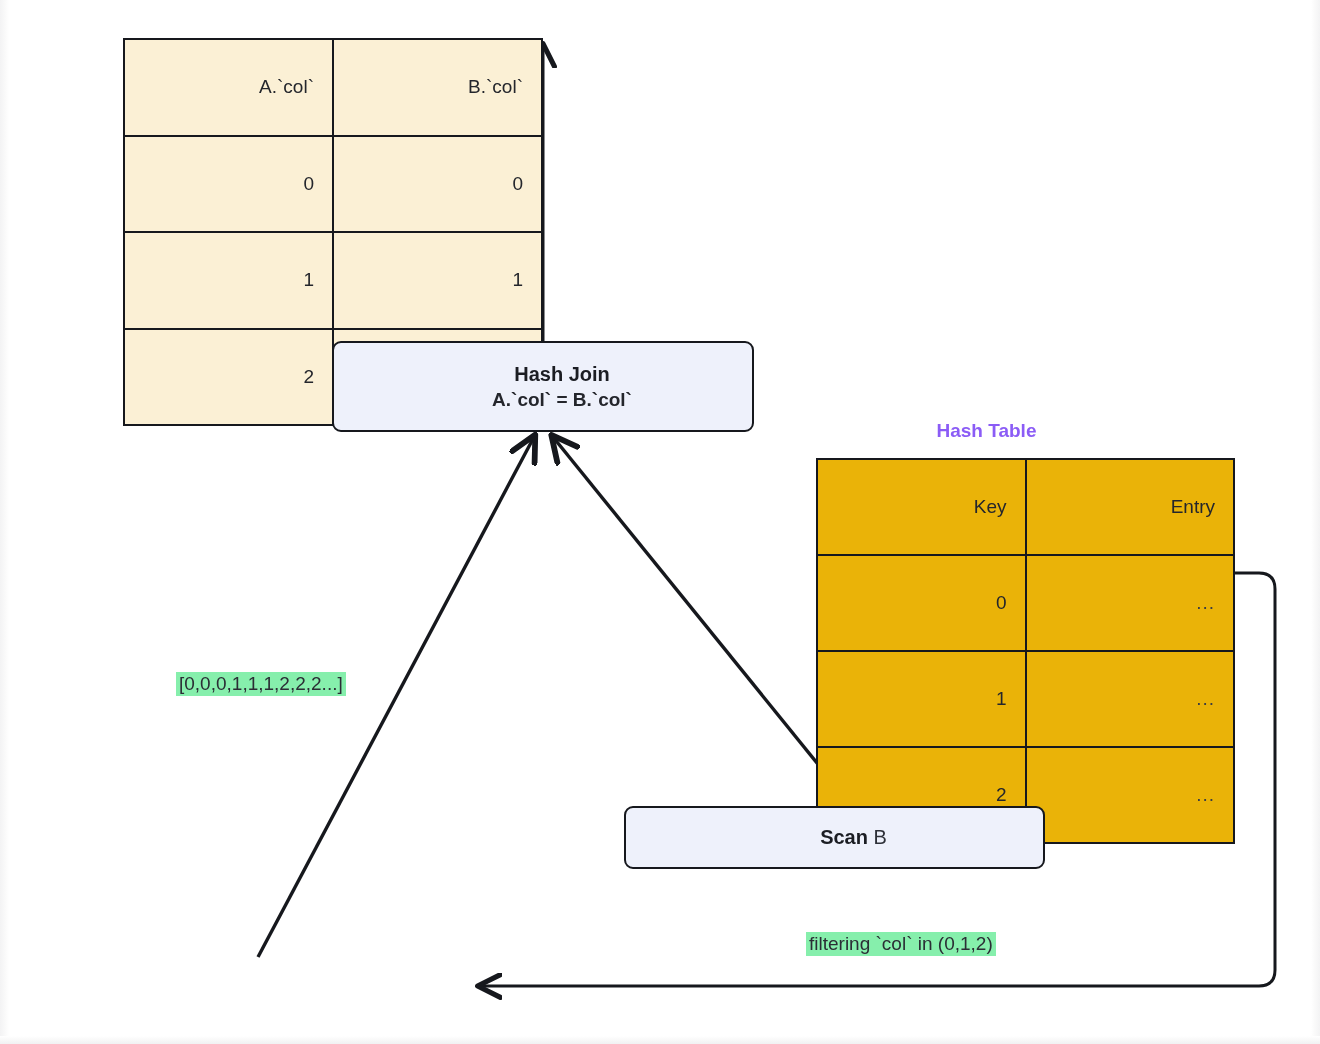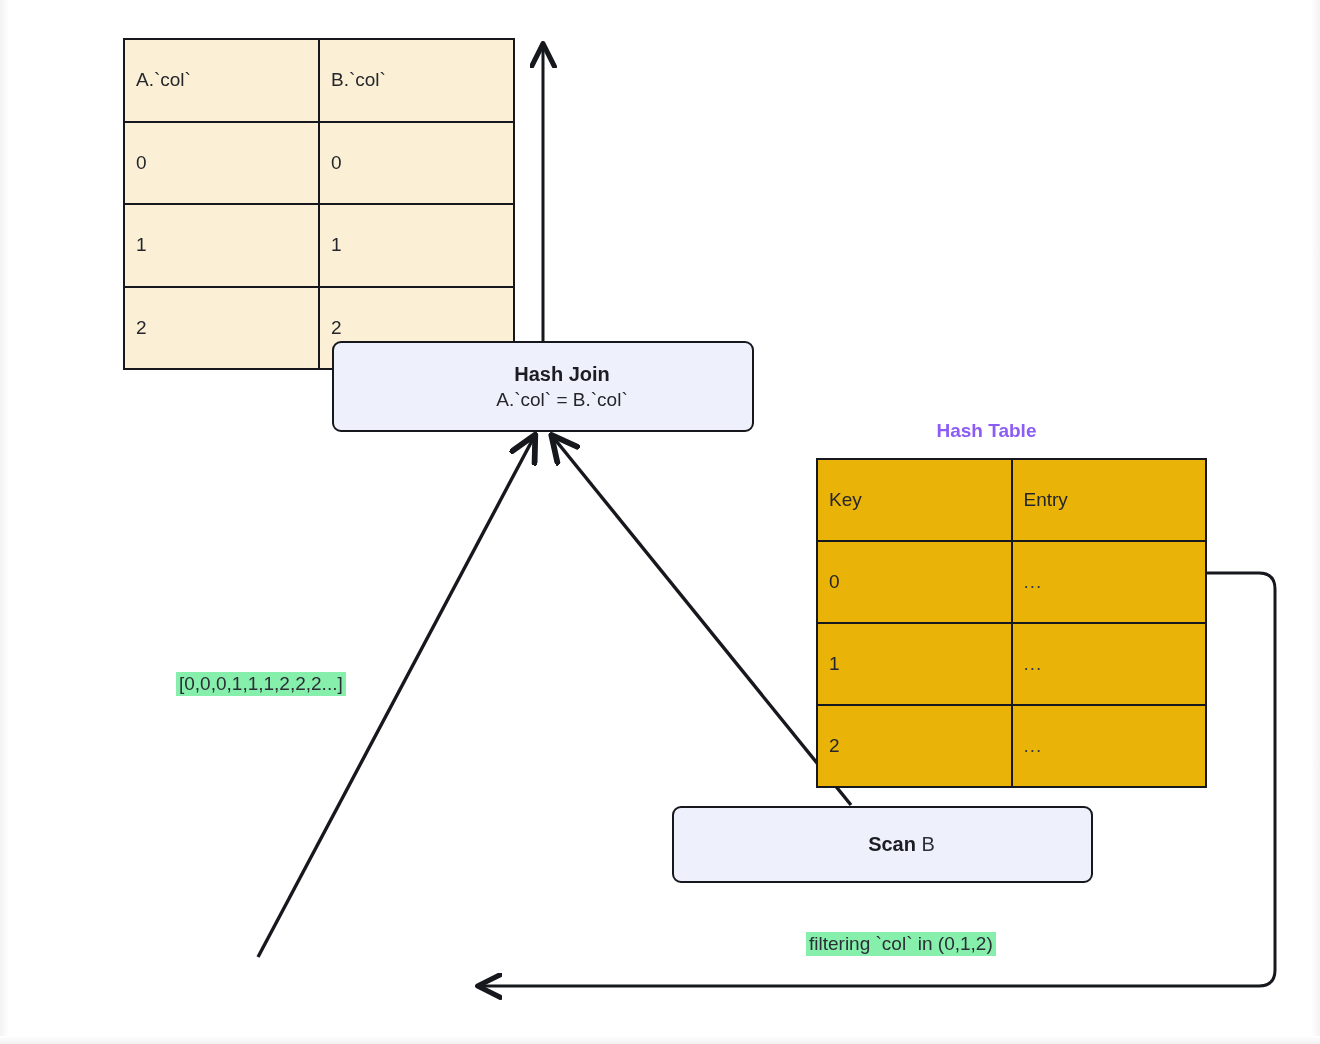--- a/index.html
+++ b/index.html
@@ -50,26 +50,26 @@
 
   
   .dtable {
     position: absolute;
     border-collapse: collapse;
     border-spacing: 0;
     table-layout: fixed;
   }
   .dtable td {
     border: 2.5px solid #16181d;
-    text-align: left;
+    text-align: right;
     vertical-align: middle;
     font-size: 19px;
     font-weight: 400;
     color: #24262c;
-    padding: 11px;
+    padding: 18px;
   }
 
   
   #result-table {
     left: 123px;
     top: 38px;
     width: 342px;
     height: 234px;
   }
   #result-table td {
@@ -125,21 +125,21 @@
     padding-left: 38px;
   }
   .node .line1 {
     font-size: 20px;
     font-weight: bold;
     color: #1b1d23;
     white-space: nowrap;
   }
   .node .line2 {
     font-size: 19px;
-    font-weight: 400;
+    font-weight: 700;
     color: #24262c;
     white-space: nowrap;
   }
   .node .inline-label {
     font-size: 20px;
     white-space: nowrap;
     color: #1b1d23;
   }
   .node .inline-label b {
     font-weight: bold;
@@ -149,24 +149,24 @@
     color: #2d3038;
   }
 
   #node-hash-join {
     left: 332px;
     top: 341px;
     width: 422px;
     height: 91px;
   }
   #node-scan-b {
-    left: 672px;
+    left: 624px;
     top: 806px;
     width: 421px;
-    height: 77px;
+    height: 63px;
   }
   #node-scan-a {
     left: 43px;
     top: 958px;
     width: 421px;
     height: 61px;
   }
 
   
   .edge-label {

